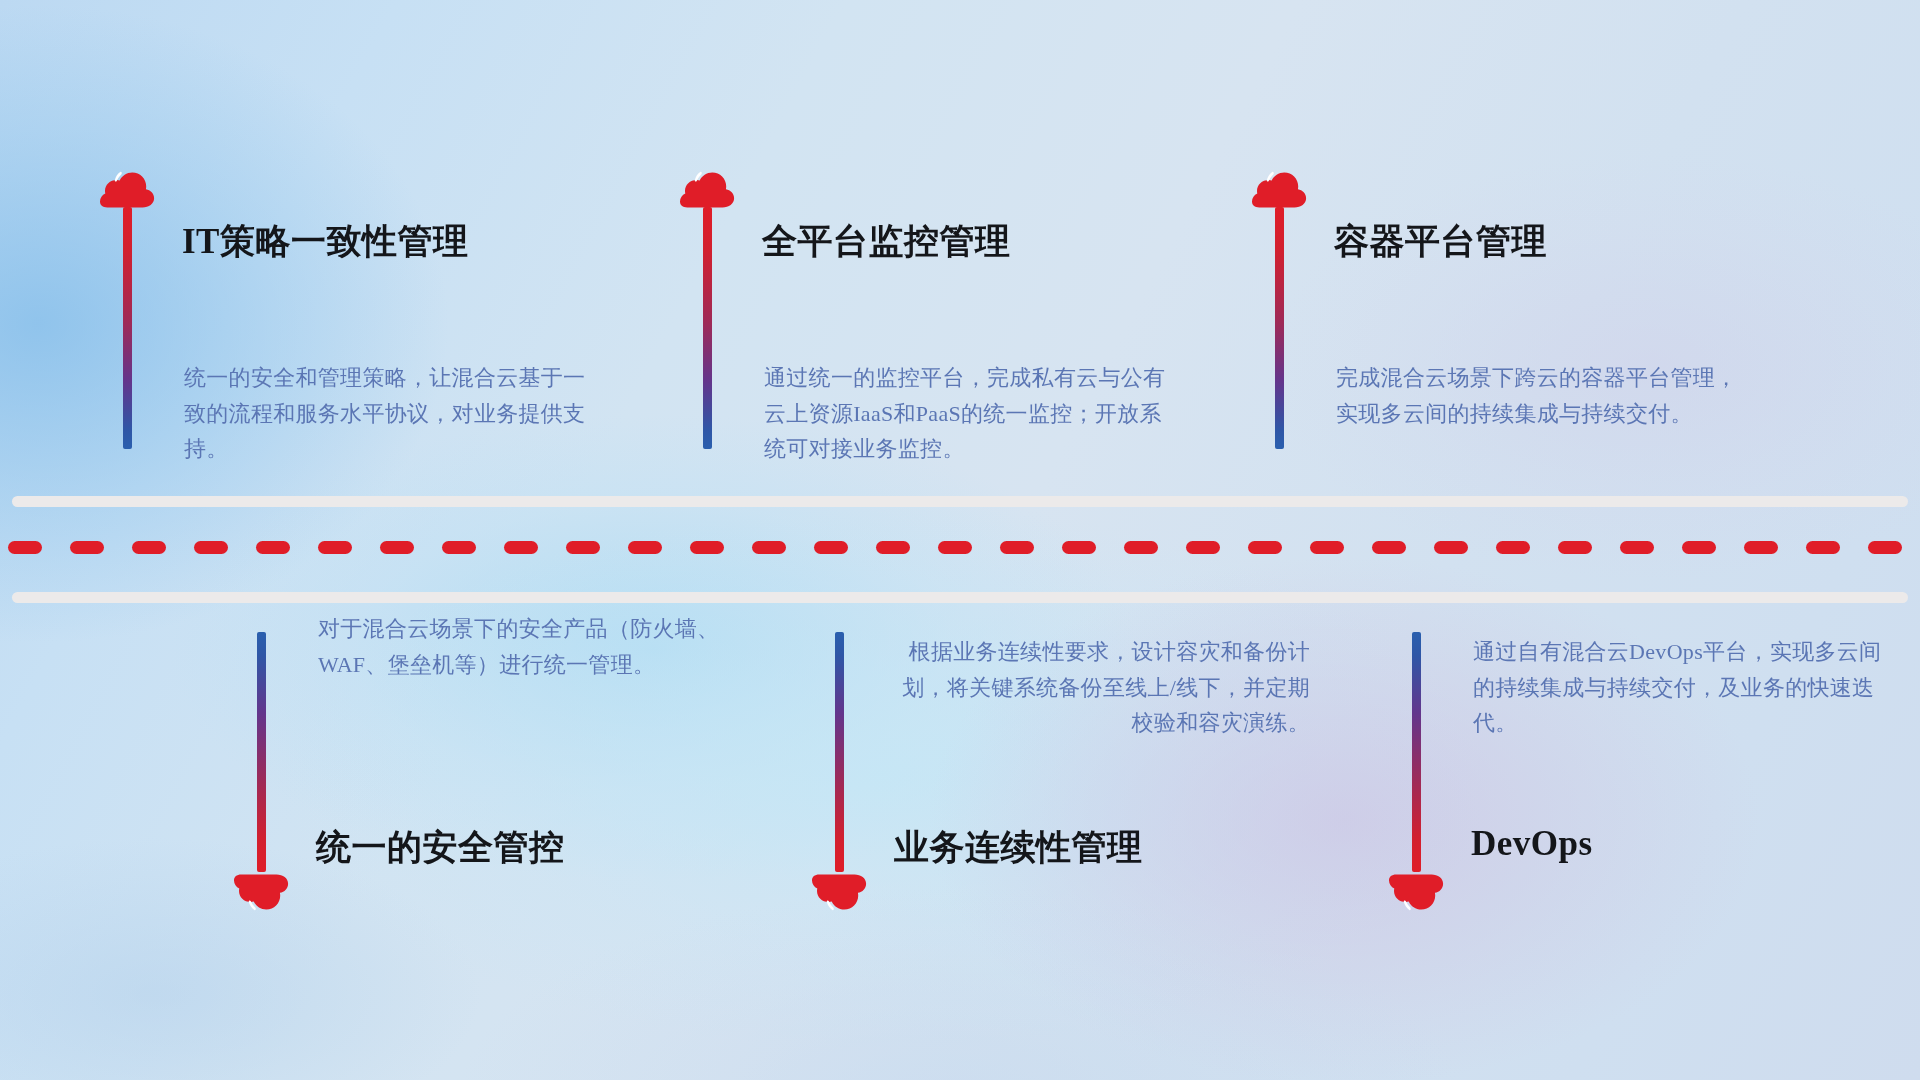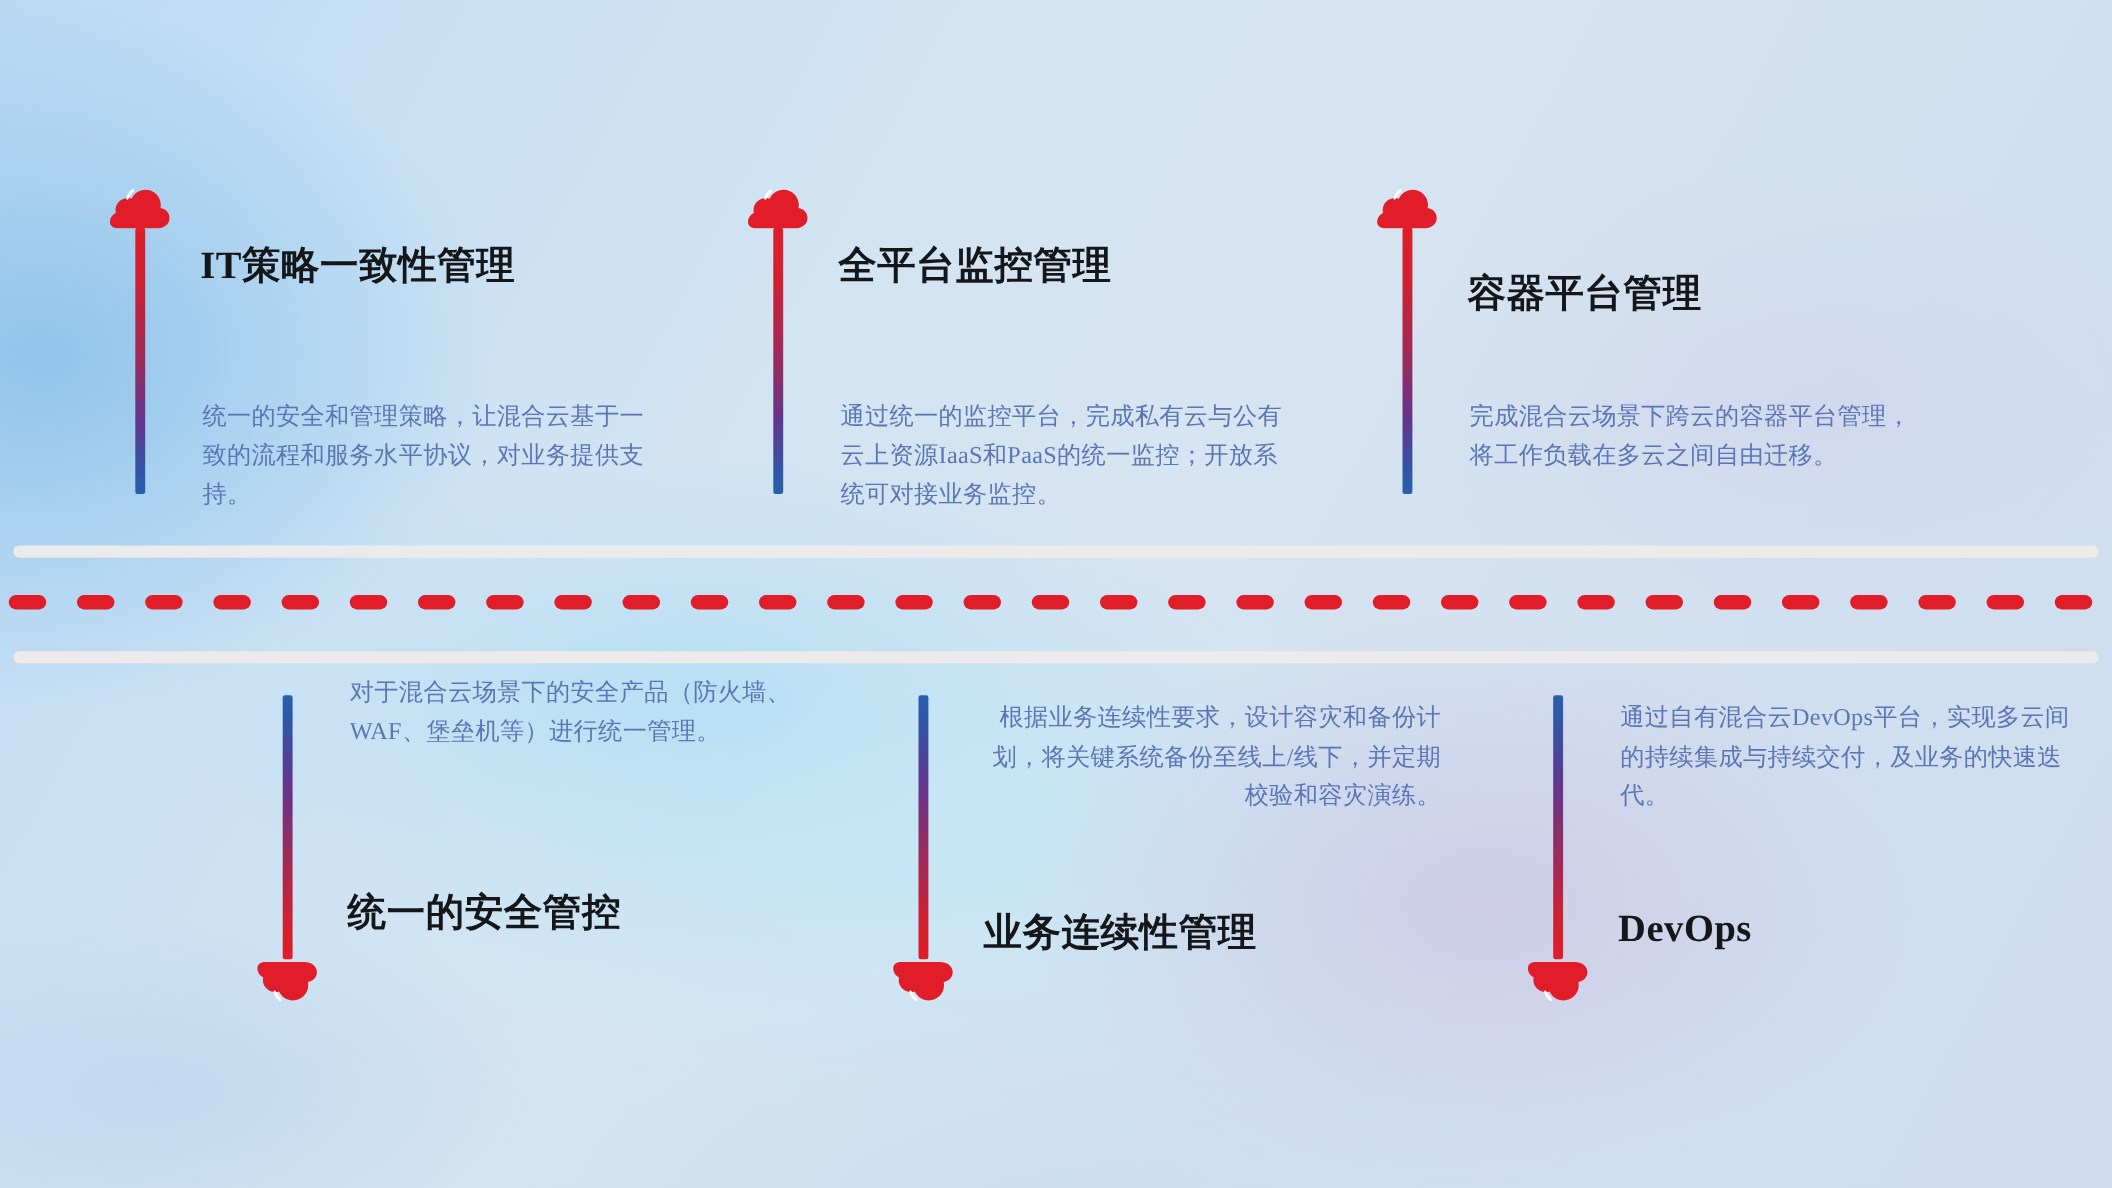--- a/index.html
+++ b/index.html
@@ -242,40 +242,40 @@
   </div>
 
   <div class="col">
     <div class="pin" style="left:1248px; top:162px;">
       <svg class="cloud-icon" viewBox="0 0 64 46">
         <path fill="#e01d28" d="M21.5 45.5h21c6.4 0 11.6-3.6 11.6-9.2 0-4.8-3.6-8.4-8.2-9.1 0.2-0.9 0.3-1.9 0.3-2.9 0-7.6-6.2-13.8-13.9-13.8-5.6 0-10.4 3.3-12.6 8.1-0.9-0.3-1.9-0.5-2.9-0.5C9.9 18.1 5 23 5 29.1c0 0.9 0.1 1.7 0.3 2.5C2.2 33 0 36 0 39.6c0 3.6 2.6 5.9 7.3 5.9z" transform="translate(4,0)"></path>
         <path fill="#ffffff" d="M20.6 9.8c-2.9 1.9-5 4.9-5.8 8.4-0.3 1.2 1.3 1.8 1.9 0.7 1.2-2.4 2.6-4.6 4.6-6.4 0.9-0.8 0.4-3.3-0.7-2.7z" transform="translate(4,0)"></path>
       </svg>
       <div class="stem down" style="left:27px; top:45px; height:242px;"></div>
     </div>
-    <div class="col-title" style="left:1334px; top:218px;margin-top:25px;">容器平台管理</div>
+    <div class="col-title" style="left:1334px; top:218px;">容器平台管理</div>
     <div class="col-body" style="left:1334px; top:358px; width:418px;">
-      <p>完成混合云场景下跨云的容器平台管理，将工作负载在多云之间自由迁移。</p>
+      <p>完成混合云场景下跨云的容器平台管理，实现多云间的持续集成与持续交付。</p>
     </div>
   </div>
 
   <div class="col">
     <div class="pin" style="left:230px; top:632px;">
       <div class="stem up" style="left:27px; top:0px; height:240px;"></div>
       <svg class="cloud-icon" viewBox="0 0 64 46" style="top:242px;">
         <g transform="translate(0,46) scale(1,-1)">
           <path fill="#e01d28" d="M21.5 45.5h21c6.4 0 11.6-3.6 11.6-9.2 0-4.8-3.6-8.4-8.2-9.1 0.2-0.9 0.3-1.9 0.3-2.9 0-7.6-6.2-13.8-13.9-13.8-5.6 0-10.4 3.3-12.6 8.1-0.9-0.3-1.9-0.5-2.9-0.5C9.9 18.1 5 23 5 29.1c0 0.9 0.1 1.7 0.3 2.5C2.2 33 0 36 0 39.6c0 3.6 2.6 5.9 7.3 5.9z" transform="translate(4,0)"></path>
           <path fill="#ffffff" d="M20.6 9.8c-2.9 1.9-5 4.9-5.8 8.4-0.3 1.2 1.3 1.8 1.9 0.7 1.2-2.4 2.6-4.6 4.6-6.4 0.9-0.8 0.4-3.3-0.7-2.7z" transform="translate(4,0)"></path>
         </g>
       </svg>
     </div>
     <div class="col-body" style="left:316px; top:609px; width:418px;">
       <p>对于混合云场景下的安全产品（防火墙、WAF、堡垒机等）进行统一管理。</p>
     </div>
-    <div class="col-title" style="left:316px; top:806px;">统一的安全管控</div>
+    <div class="col-title" style="left:316px; top:824px;">统一的安全管控</div>
   </div>
 
   <div class="col">
     <div class="pin" style="left:808px; top:632px;">
       <div class="stem up" style="left:27px; top:0px; height:240px;"></div>
       <svg class="cloud-icon" viewBox="0 0 64 46" style="top:242px;">
         <g transform="translate(0,46) scale(1,-1)">
           <path fill="#e01d28" d="M21.5 45.5h21c6.4 0 11.6-3.6 11.6-9.2 0-4.8-3.6-8.4-8.2-9.1 0.2-0.9 0.3-1.9 0.3-2.9 0-7.6-6.2-13.8-13.9-13.8-5.6 0-10.4 3.3-12.6 8.1-0.9-0.3-1.9-0.5-2.9-0.5C9.9 18.1 5 23 5 29.1c0 0.9 0.1 1.7 0.3 2.5C2.2 33 0 36 0 39.6c0 3.6 2.6 5.9 7.3 5.9z" transform="translate(4,0)"></path>
           <path fill="#ffffff" d="M20.6 9.8c-2.9 1.9-5 4.9-5.8 8.4-0.3 1.2 1.3 1.8 1.9 0.7 1.2-2.4 2.6-4.6 4.6-6.4 0.9-0.8 0.4-3.3-0.7-2.7z" transform="translate(4,0)"></path>
         </g>

